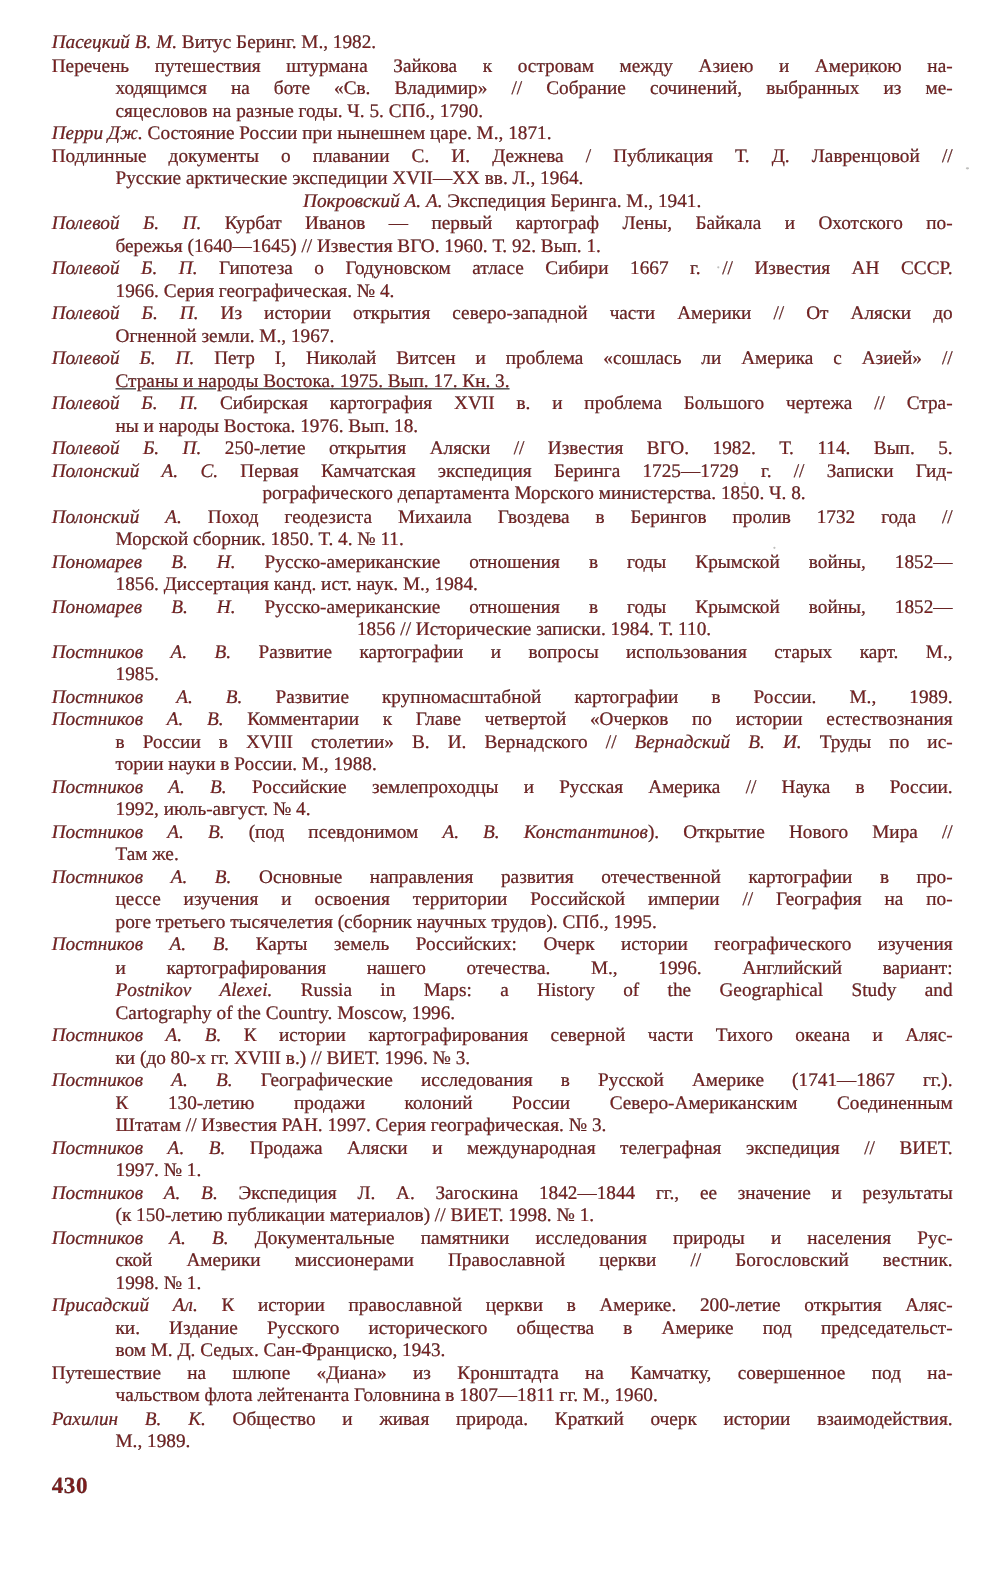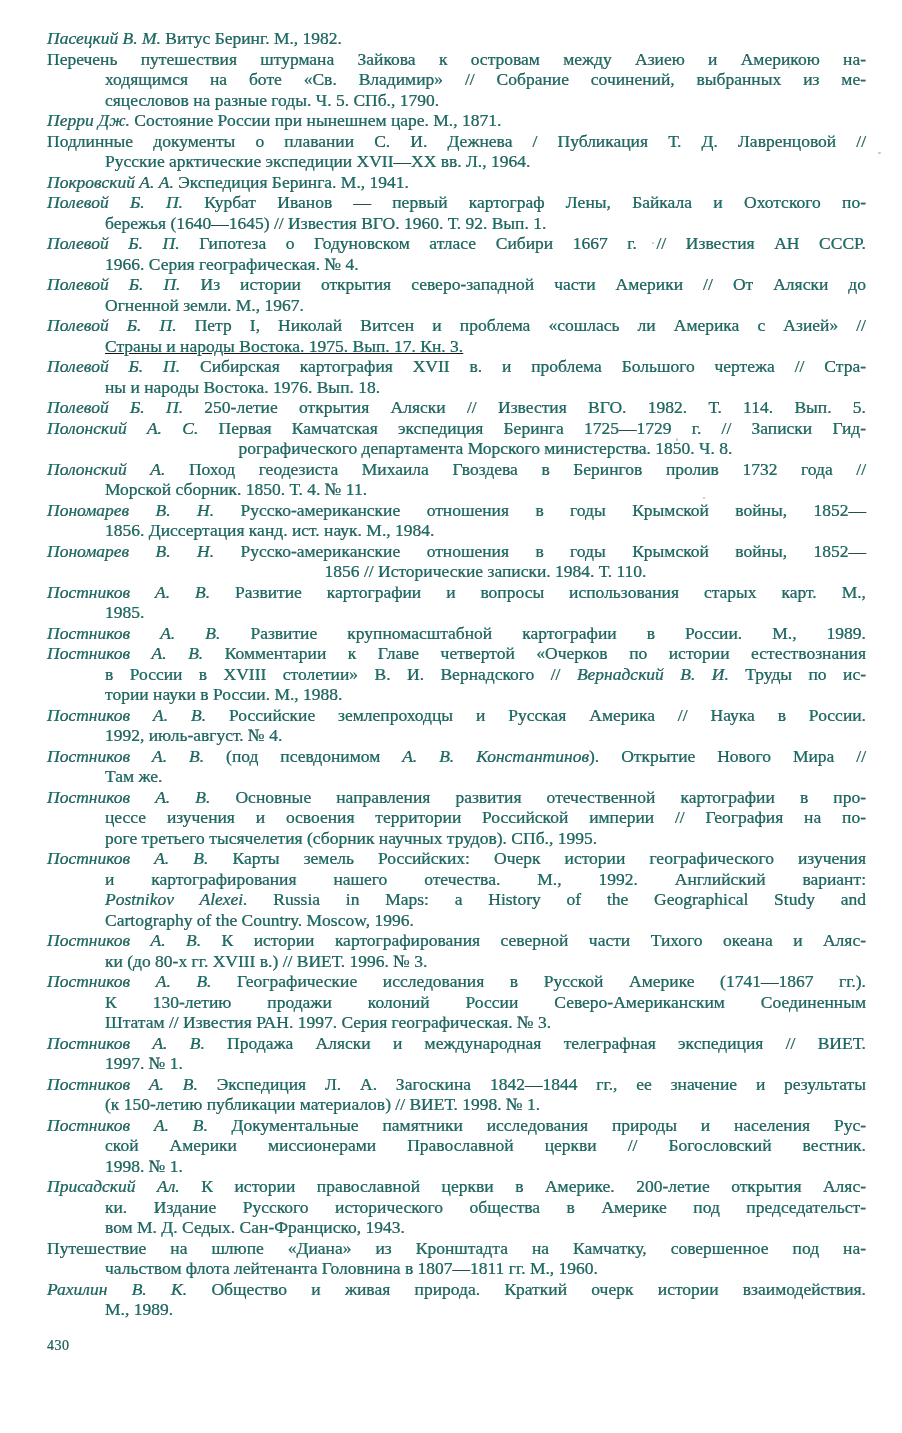--- a/index.html
+++ b/index.html
@@ -7,21 +7,21 @@
     padding: 0;
     background: #e8e8e4;
   }
   .sheet {
     position: relative;
     width: 902px;
     height: 1433px;
     margin: 0 auto;
     background: #ffffff;
     overflow: hidden;
-    color: #0f766e;
+    color: #7f1d1d;
     font-family: "Liberation Serif", "DejaVu Serif", serif;
     -webkit-text-stroke: 0.2px #141414;
   }
   .content {
     padding: 28px 36px 0 47px;
   }
   .entry { margin: 0; }
   .line {
     font-size: 17.5px;
     line-height: 20.5px;
@@ -30,22 +30,22 @@
   }
   .line.j {
     white-space: normal;
     text-align: justify;
     text-align-last: justify;
   }
   .line.cont { margin-left: 58px; }
   .it { font-style: italic; }
   .footer {
     margin: 18px 0 0 47px;
-    font-size: 14px;
-    font-weight: normal;
+    font-size: 21px;
+    font-weight: bold;
     letter-spacing: 0.5px;
   }
   
   .speck {
     position: absolute;
     background: #8a8a86;
     border-radius: 50%;
     opacity: 0.55;
   }
   .s1 { left: 652px; top: 242px; width: 2px; height: 2px; }
@@ -69,21 +69,21 @@
         <div class="line cont" style="white-space: normal;"><span class="ls"><span>сяцесловов на разные годы. Ч. 5. СПб., 1790.</span></span></div>
       </div>
       <div class="entry">
         <div class="line" style="white-space: normal;"><span class="ls"><span class="it">Перри Дж.</span><span> Состояние России при нынешнем царе. М., 1871.</span></span></div>
       </div>
       <div class="entry">
         <div class="line j"><span class="ls"><span>Подлинные документы о плавании С. И. Дежнева / Публикация Т. Д. Лавренцовой //</span></span></div>
         <div class="line cont" style="white-space: normal;"><span class="ls"><span>Русские арктические экспедиции XVII—XX вв. Л., 1964.</span></span></div>
       </div>
       <div class="entry">
-        <div class="line" style="white-space: normal;"><span class="ls"><span class="it">Покровский А. А.</span><span> Экспедиция Беринга. М., 1941.</span></span></div>
+        <div class="line" style="white-space: normal; text-align: center;"><span class="ls"><span class="it">Покровский А. А.</span><span> Экспедиция Беринга. М., 1941.</span></span></div>
       </div>
       <div class="entry">
         <div class="line j"><span class="ls"><span class="it">Полевой Б. П.</span><span> Курбат Иванов — первый картограф Лены, Байкала и Охотского по-</span></span></div>
         <div class="line cont" style="white-space: normal;"><span class="ls"><span>бережья (1640—1645) // Известия ВГО. 1960. Т. 92. Вып. 1.</span></span></div>
       </div>
       <div class="entry">
         <div class="line j"><span class="ls"><span class="it">Полевой Б. П.</span><span> Гипотеза о Годуновском атласе Сибири 1667 г. // Известия АН СССР.</span></span></div>
         <div class="line cont" style="white-space: normal;"><span class="ls"><span>1966. Серия географическая. № 4.</span></span></div>
       </div>
       <div class="entry">
@@ -137,21 +137,21 @@
         <div class="line j"><span class="ls"><span class="it">Постников А. В.</span><span> (под псевдонимом </span><span class="it">А. В. Константинов</span><span>). Открытие Нового Мира //</span></span></div>
         <div class="line cont" style="white-space: normal;"><span class="ls"><span>Там же.</span></span></div>
       </div>
       <div class="entry">
         <div class="line j"><span class="ls"><span class="it">Постников А. В.</span><span> Основные направления развития отечественной картографии в про-</span></span></div>
         <div class="line cont j"><span class="ls"><span>цессе изучения и освоения территории Российской империи // География на по-</span></span></div>
         <div class="line cont" style="white-space: normal;"><span class="ls"><span>роге третьего тысячелетия (сборник научных трудов). СПб., 1995.</span></span></div>
       </div>
       <div class="entry">
         <div class="line j"><span class="ls"><span class="it">Постников А. В.</span><span> Карты земель Российских: Очерк истории географического изучения</span></span></div>
-        <div class="line cont j"><span class="ls"><span>и картографирования нашего отечества. М., 1992. Английский вариант:</span></span></div>
+        <div class="line cont j"><span class="ls"><span>и картографирования нашего отечества. М., 1996. Английский вариант:</span></span></div>
         <div class="line cont j"><span class="ls"><span class="it">Postnikov Alexei.</span><span> Russia in Maps: a History of the Geographical Study and</span></span></div>
         <div class="line cont" style="white-space: normal;"><span class="ls"><span>Cartography of the Country. Moscow, 1996.</span></span></div>
       </div>
       <div class="entry">
         <div class="line j"><span class="ls"><span class="it">Постников А. В.</span><span> К истории картографирования северной части Тихого океана и Аляс-</span></span></div>
         <div class="line cont" style="white-space: normal;"><span class="ls"><span>ки (до 80-х гг. XVIII в.) // ВИЕТ. 1996. № 3.</span></span></div>
       </div>
       <div class="entry">
         <div class="line j"><span class="ls"><span class="it">Постников А. В.</span><span> Географические исследования в Русской Америке (1741—1867 гг.).</span></span></div>
         <div class="line cont j"><span class="ls"><span>К 130-летию продажи колоний России Северо-Американским Соединенным</span></span></div>

